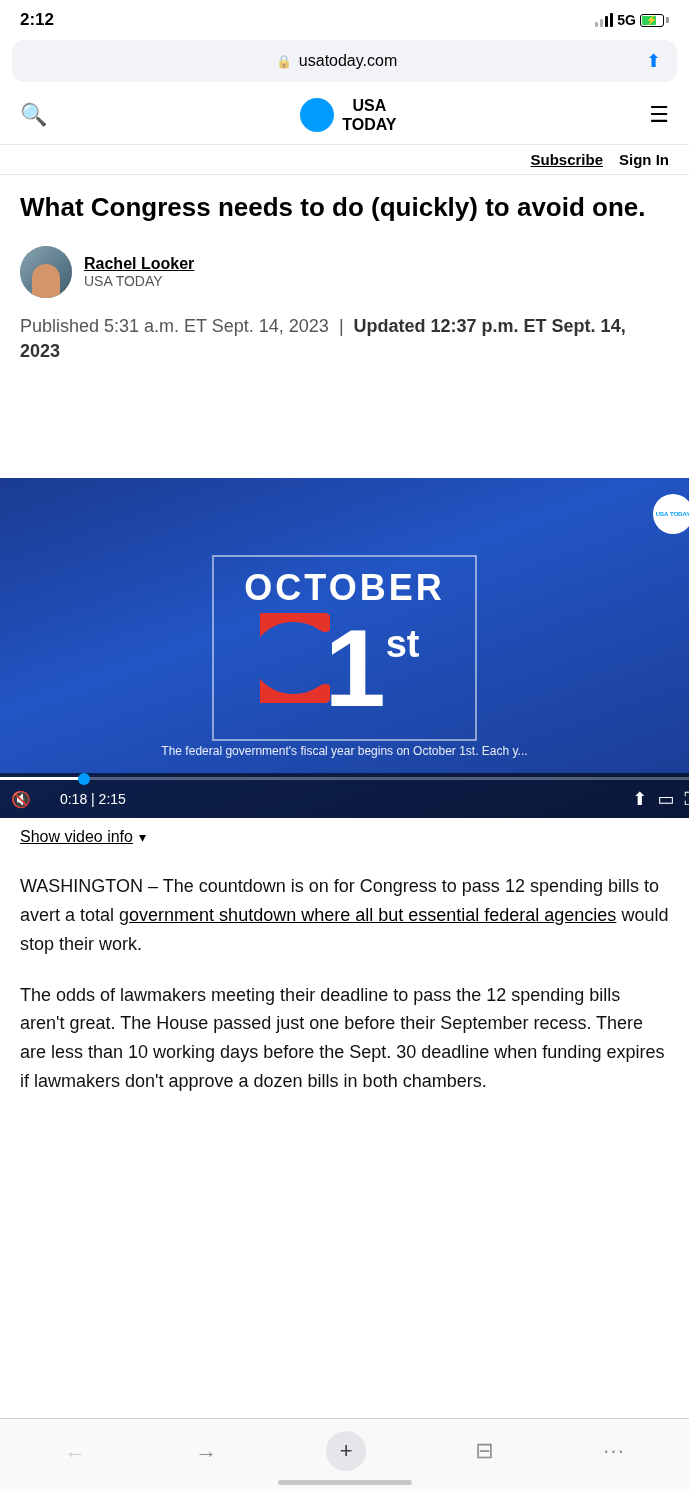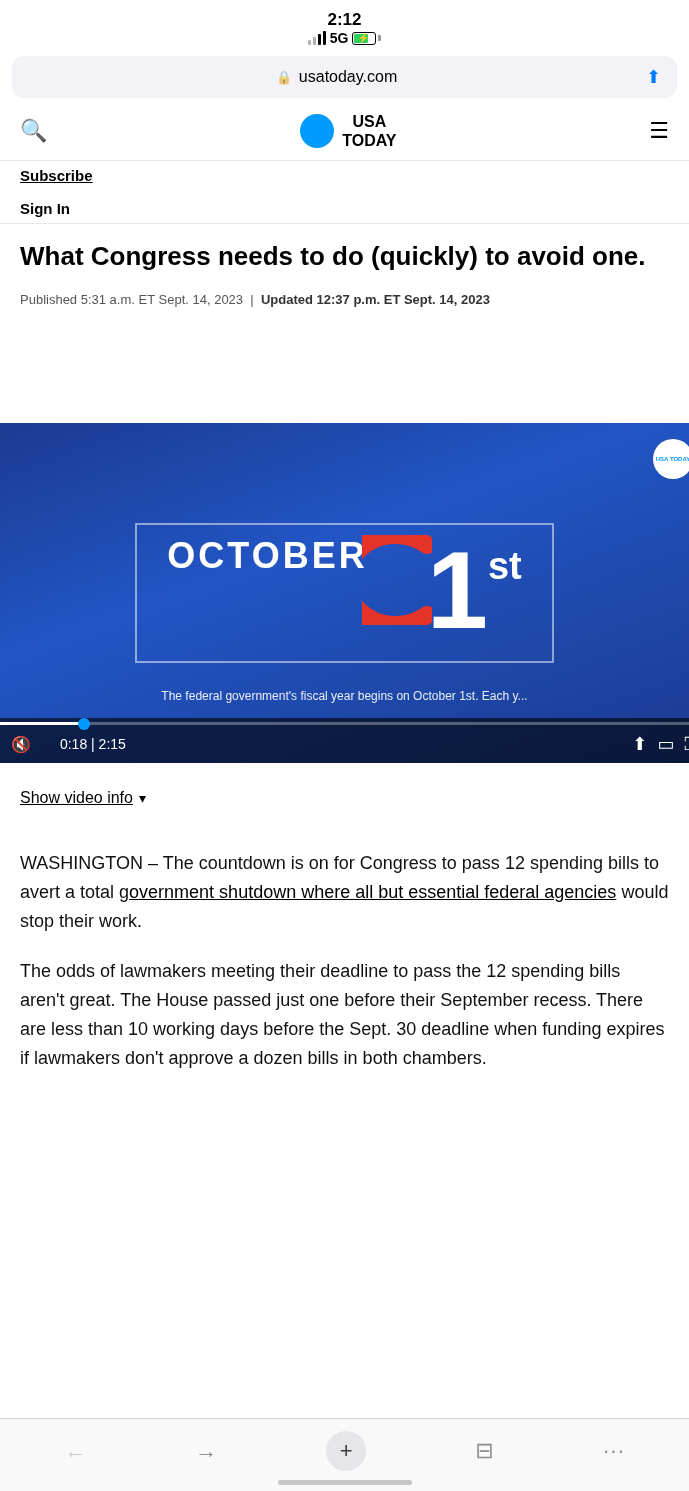--- a/index.html
+++ b/index.html
@@ -13,21 +13,20 @@
       overflow-x: hidden;
     }
 
     
     .status-bar {
       display: flex;
       justify-content: space-between;
       align-items: center;
       padding: 10px 20px 6px 20px;
       background: #fff;
-      flex-direction: column;
     }
     .status-time {
       font-size: 17px;
       font-weight: 600;
       color: #000;
     }
     .status-icons {
       display: flex;
       align-items: center;
       gap: 4px;
@@ -153,21 +152,20 @@
       color: #000;
     }
 
     
     .auth-bar {
       display: flex;
       justify-content: flex-end;
       padding: 6px 20px;
       gap: 16px;
       border-bottom: 1px solid #e5e5ea;
-      flex-direction: column;
     }
     .auth-subscribe {
       font-size: 15px;
       font-weight: 700;
       color: #000;
       text-decoration: underline;
     }
     .auth-signin {
       font-size: 15px;
       font-weight: 600;
@@ -226,21 +224,21 @@
       color: #000;
       text-decoration: underline;
     }
     .author-outlet {
       font-size: 14px;
       color: #555;
     }
 
     
     .date-line {
-      font-size: 13px;
+      font-size: 18px;
       color: #555;
       padding: 6px 0 14px 0;
       line-height: 1.4;
     }
     .date-line strong {
       color: #333;
       font-weight: 700;
     }
 
     
@@ -270,22 +268,22 @@
       letter-spacing: 2px;
       color: #fff;
       text-align: center;
       margin-bottom: 10px;
     }
 
     .video-date-box {
       border: 2px solid rgba(255,255,255,0.5);
       padding: 10px 30px 16px 30px;
       display: flex;
-      flex-direction: row;
-      align-items: flex-start;
+      flex-direction: column;
+      align-items: center;
       gap: 4px;
     }
 
     .video-month {
       font-size: 36px;
       font-weight: 800;
       letter-spacing: 3px;
       color: #fff;
     }
 
@@ -410,21 +408,21 @@
 
     .ctrl-spacer { flex: 1; }
 
     .ctrl-share, .ctrl-cast, .ctrl-fullscreen {
       font-size: 18px;
       color: #fff;
     }
 
     
     .show-video-info {
-      padding: 26px 0;
+      padding: 10px 0;
       display: flex;
       align-items: center;
       gap: 6px;
     }
     .show-video-info-text {
       font-size: 16px;
       color: #000;
       text-decoration: underline;
       font-weight: 500;
     }
@@ -551,20 +549,31 @@
 
 <div class="auth-bar">
   <span class="auth-subscribe">Subscribe</span>
   <span class="auth-signin">Sign In</span>
 </div>
 
 <div class="article scroll-area">
 
   <h1 class="article-headline">What Congress needs to do (quickly) to avoid one.</h1>
 
+  <div class="author-row">
+    <div class="author-avatar">
+      <div class="author-avatar-inner">
+        <div class="avatar-figure"></div>
+      </div>
+    </div>
+    <div class="author-info">
+      <div class="author-name">Rachel Looker</div>
+      <div class="author-outlet">USA TODAY</div>
+    </div>
+  </div>
 
   <div class="date-line">
     <span>Published 5:31 a.m. ET Sept. 14, 2023</span>
     &nbsp;|&nbsp;
     <strong><span>Updated 12:37 p.m. ET Sept. 14, 2023</span></strong>
   </div>
 
 </div>
 
 <div class="video-container">

